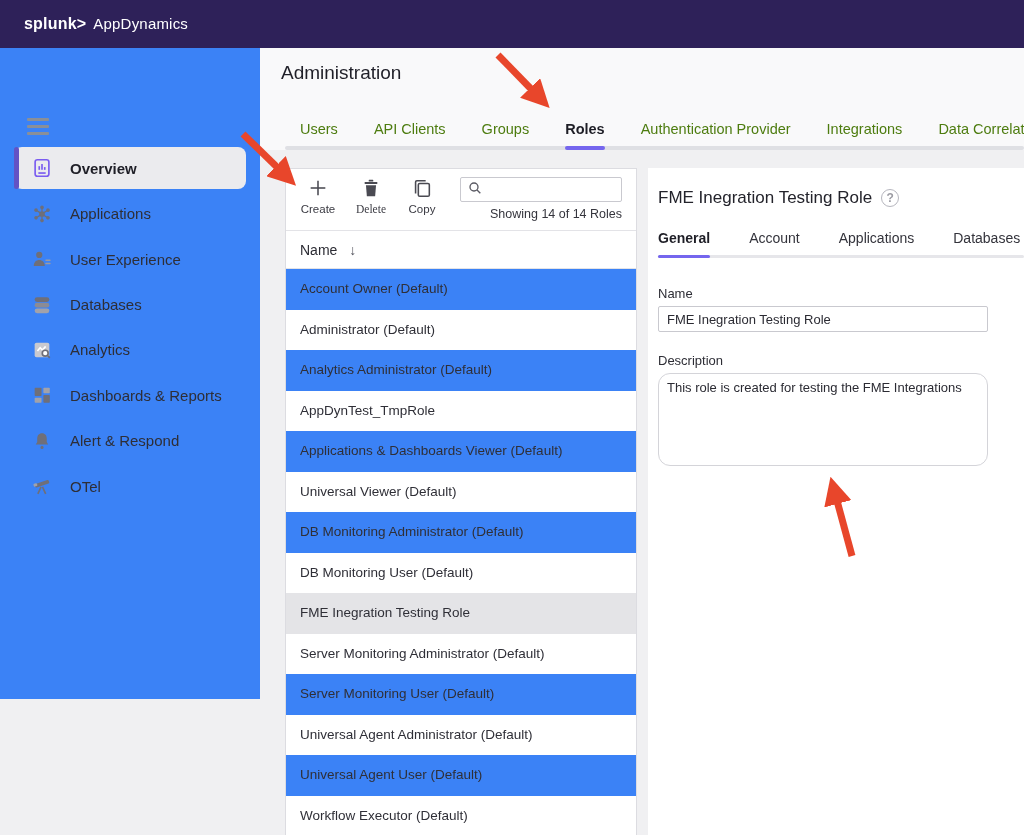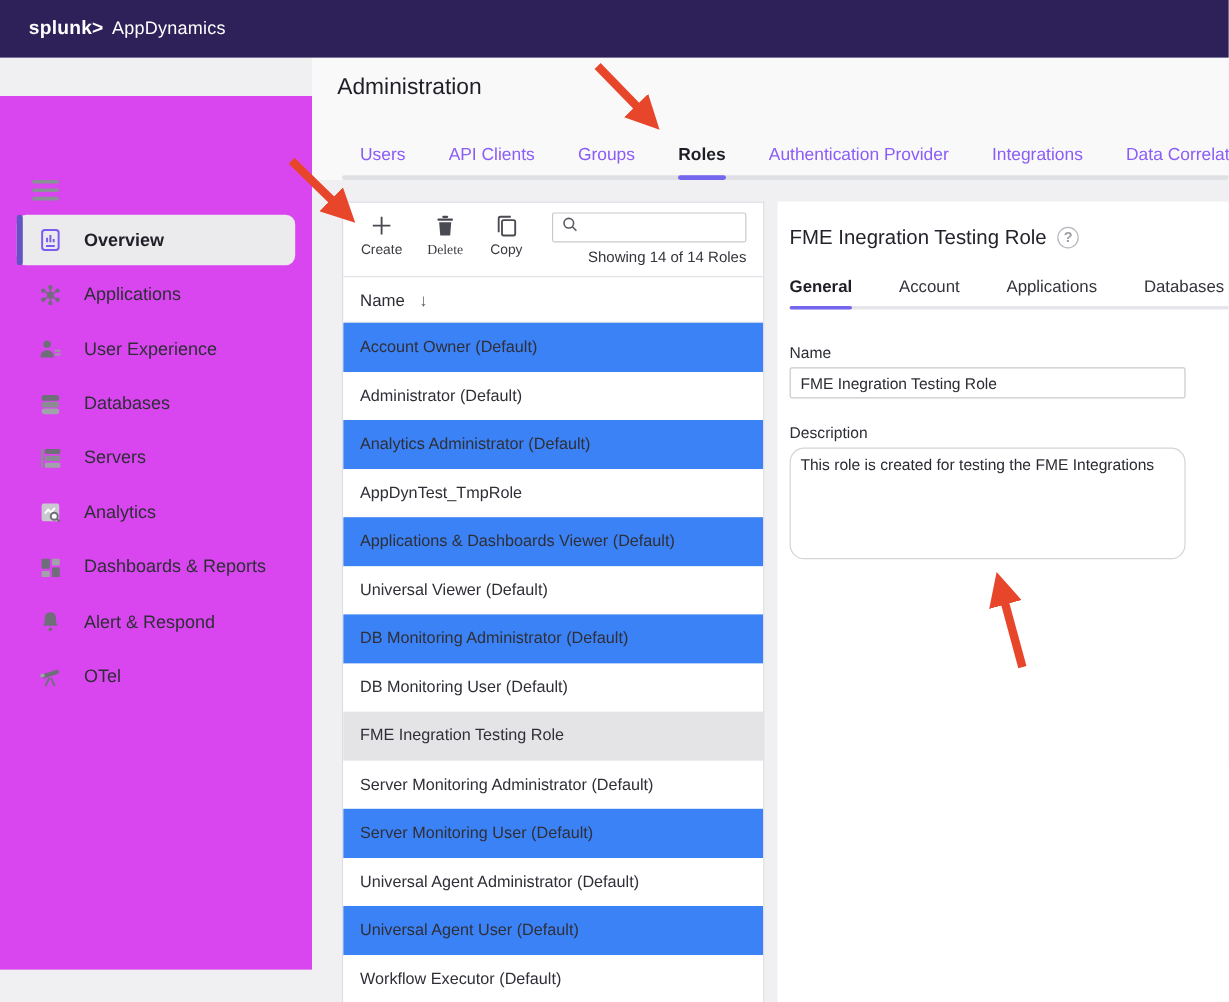--- a/index.html
+++ b/index.html
@@ -7,40 +7,40 @@
   body { font-family:"Liberation Sans", sans-serif; background:#f0f0f2; position:relative; }
 
   
   .topbar { position:absolute; left:0; top:0; width:1024px; height:48px; background:#2e2159;
             display:flex; align-items:center; padding-left:24px; z-index:5; }
   .brand { color:#fff; font-size:16px; letter-spacing:.2px; }
   .brand-bold { font-weight:700; }
   .brand-name { font-weight:400; margin-left:7px; font-size:15px; color:#ffffff; }
 
   
-  .sidebar { position:absolute; left:0; top:48px; width:260px; height:728px; background:#d946ef; z-index:2;margin-top:32px; }
+  .sidebar { position:absolute; left:0; top:48px; width:260px; height:651px; background:#3b82f6; z-index:2; }
   .hamburger { position:absolute; left:27px; top:70px; width:22px; height:17px; cursor:pointer; }
   .hamburger span { display:block; height:2.6px; background:#8a8f98; border-radius:1px; margin-bottom:4.4px; }
   .nav { position:absolute; top:96px; left:0; right:0; }
   .side-item { position:relative; height:42px; margin:3.4px 14px 3.4px 14px; display:flex; align-items:center;
                border-radius:8px; cursor:pointer; }
   .side-item .icon { width:24px; height:24px; margin-left:16px; display:flex; align-items:center; justify-content:center; }
   .side-item .lbl { margin-left:16px; font-size:15px; color:#2e2e36; }
   .side-item.selected { background:#ebebee; }
   .side-item.selected .lbl { font-weight:700; color:#1f1f27; }
   .accent-bar { position:absolute; left:0; top:0; bottom:0; width:5px; border-radius:3px; background:#6353c4; }
 
   
   .main { position:absolute; left:260px; top:48px; width:764px; height:787px; }
   .main-header { position:absolute; left:0; top:0; width:764px; height:102px; background:#f9f9fa; }
   .page-title { position:absolute; left:21px; top:14px; font-size:19px; font-weight:500; color:#1f1f28; }
   .tabs { position:absolute; left:0; bottom:0; right:0; display:flex; gap:36px; padding-left:40px; }
   .tabs::after { content:''; position:absolute; left:25px; right:0; bottom:0; height:4px;
                  background:#dfe0e4; border-radius:3px; }
-  .tab { position:relative; padding-bottom:13px; font-size:14.5px; color:#8b5cf6; cursor:pointer; white-space:nowrap; }
+  .tab { position:relative; padding-bottom:13px; font-size:14.5px; color:#4d7c0f; cursor:pointer; white-space:nowrap; }
   .tab.active { font-weight:700; color:#1e1e26; }
   .tab.active::after { content:''; position:absolute; left:0; right:0; bottom:0; height:4px;
                        background:#7566ee; border-radius:3px; z-index:1; }
 
   
   .content { position:absolute; left:0; top:102px; width:764px; height:685px; background:#f0f0f2; }
 
   
   .roles-panel { position:absolute; left:25px; top:18px; width:352px; height:667px;
                  background:#fff; border:1px solid #dcdce1; border-bottom:none; overflow:hidden; }
@@ -154,31 +154,20 @@
       <span class="icon">
         <svg width="22" height="22" viewBox="0 0 24 24" fill="#6f6f79">
           <rect x="4" y="3.5" width="16" height="5.2" rx="2.6"></rect>
           <rect x="4" y="9.6" width="16" height="5.2" rx="2.6" fill="#8b8b94"></rect>
           <rect x="4" y="15.7" width="16" height="5.2" rx="2.6" fill="#a2a2aa"></rect>
         </svg>
       </span>
       <span class="lbl">Databases</span>
     </div>
 
-    <div class="side-item">
-      <span class="icon">
-        <svg width="22" height="22" viewBox="0 0 24 24" fill="#6f6f79">
-          <rect x="7" y="3.5" width="14" height="4.6" rx="1"></rect>
-          <rect x="7" y="9.7" width="14" height="4.6" rx="1" fill="#8b8b94"></rect>
-          <rect x="7" y="15.9" width="14" height="4.6" rx="1" fill="#a2a2aa"></rect>
-          <rect x="3.5" y="3.5" width="2" height="17" rx="1" fill="#8b8b94"></rect>
-        </svg>
-      </span>
-      <span class="lbl">Servers</span>
-    </div>
 
     <div class="side-item">
       <span class="icon">
         <svg width="22" height="22" viewBox="0 0 24 24" fill="none" stroke="#9b9ba3" stroke-width="1.8">
           <rect x="4" y="4" width="16" height="16" rx="2" fill="#c9c9cf" stroke="none"></rect>
           <polyline points="7,13 10,9.5 12.5,12 16,8" stroke="#fff" fill="none"></polyline>
           <circle cx="15.5" cy="15.5" r="3.2" stroke="#6f6f79" fill="#fff"></circle>
           <line x1="18" y1="18" x2="20.5" y2="20.5" stroke="#6f6f79"></line>
         </svg>
       </span>

